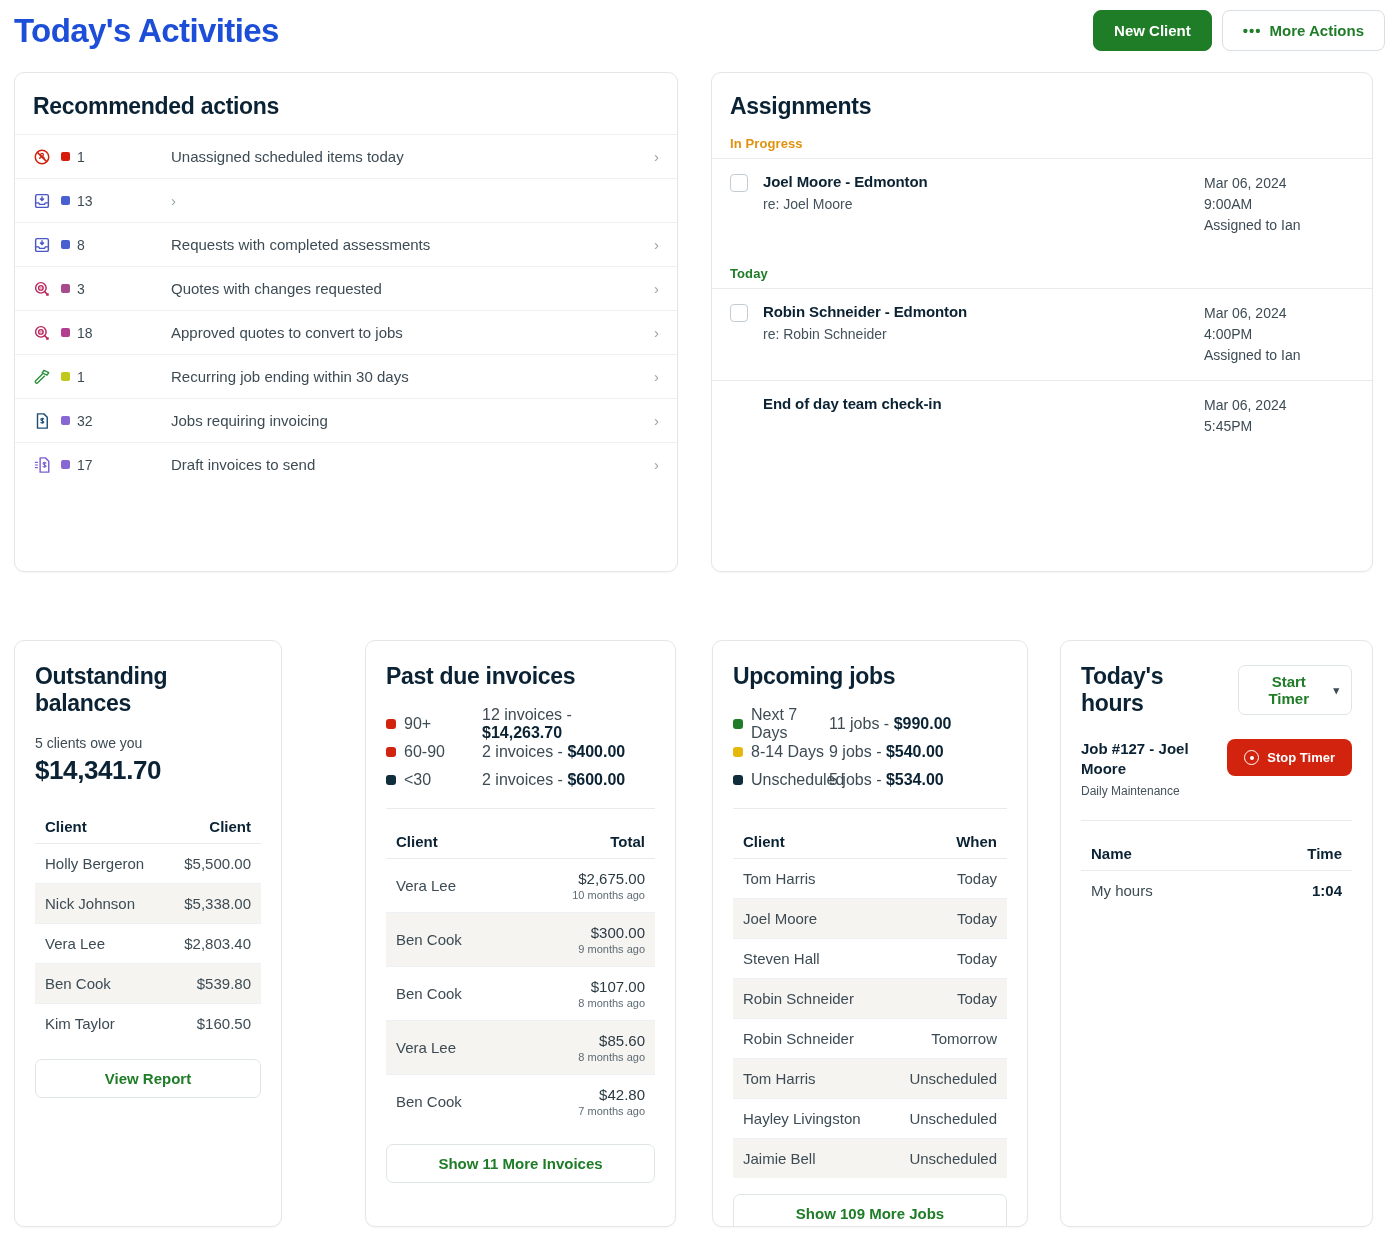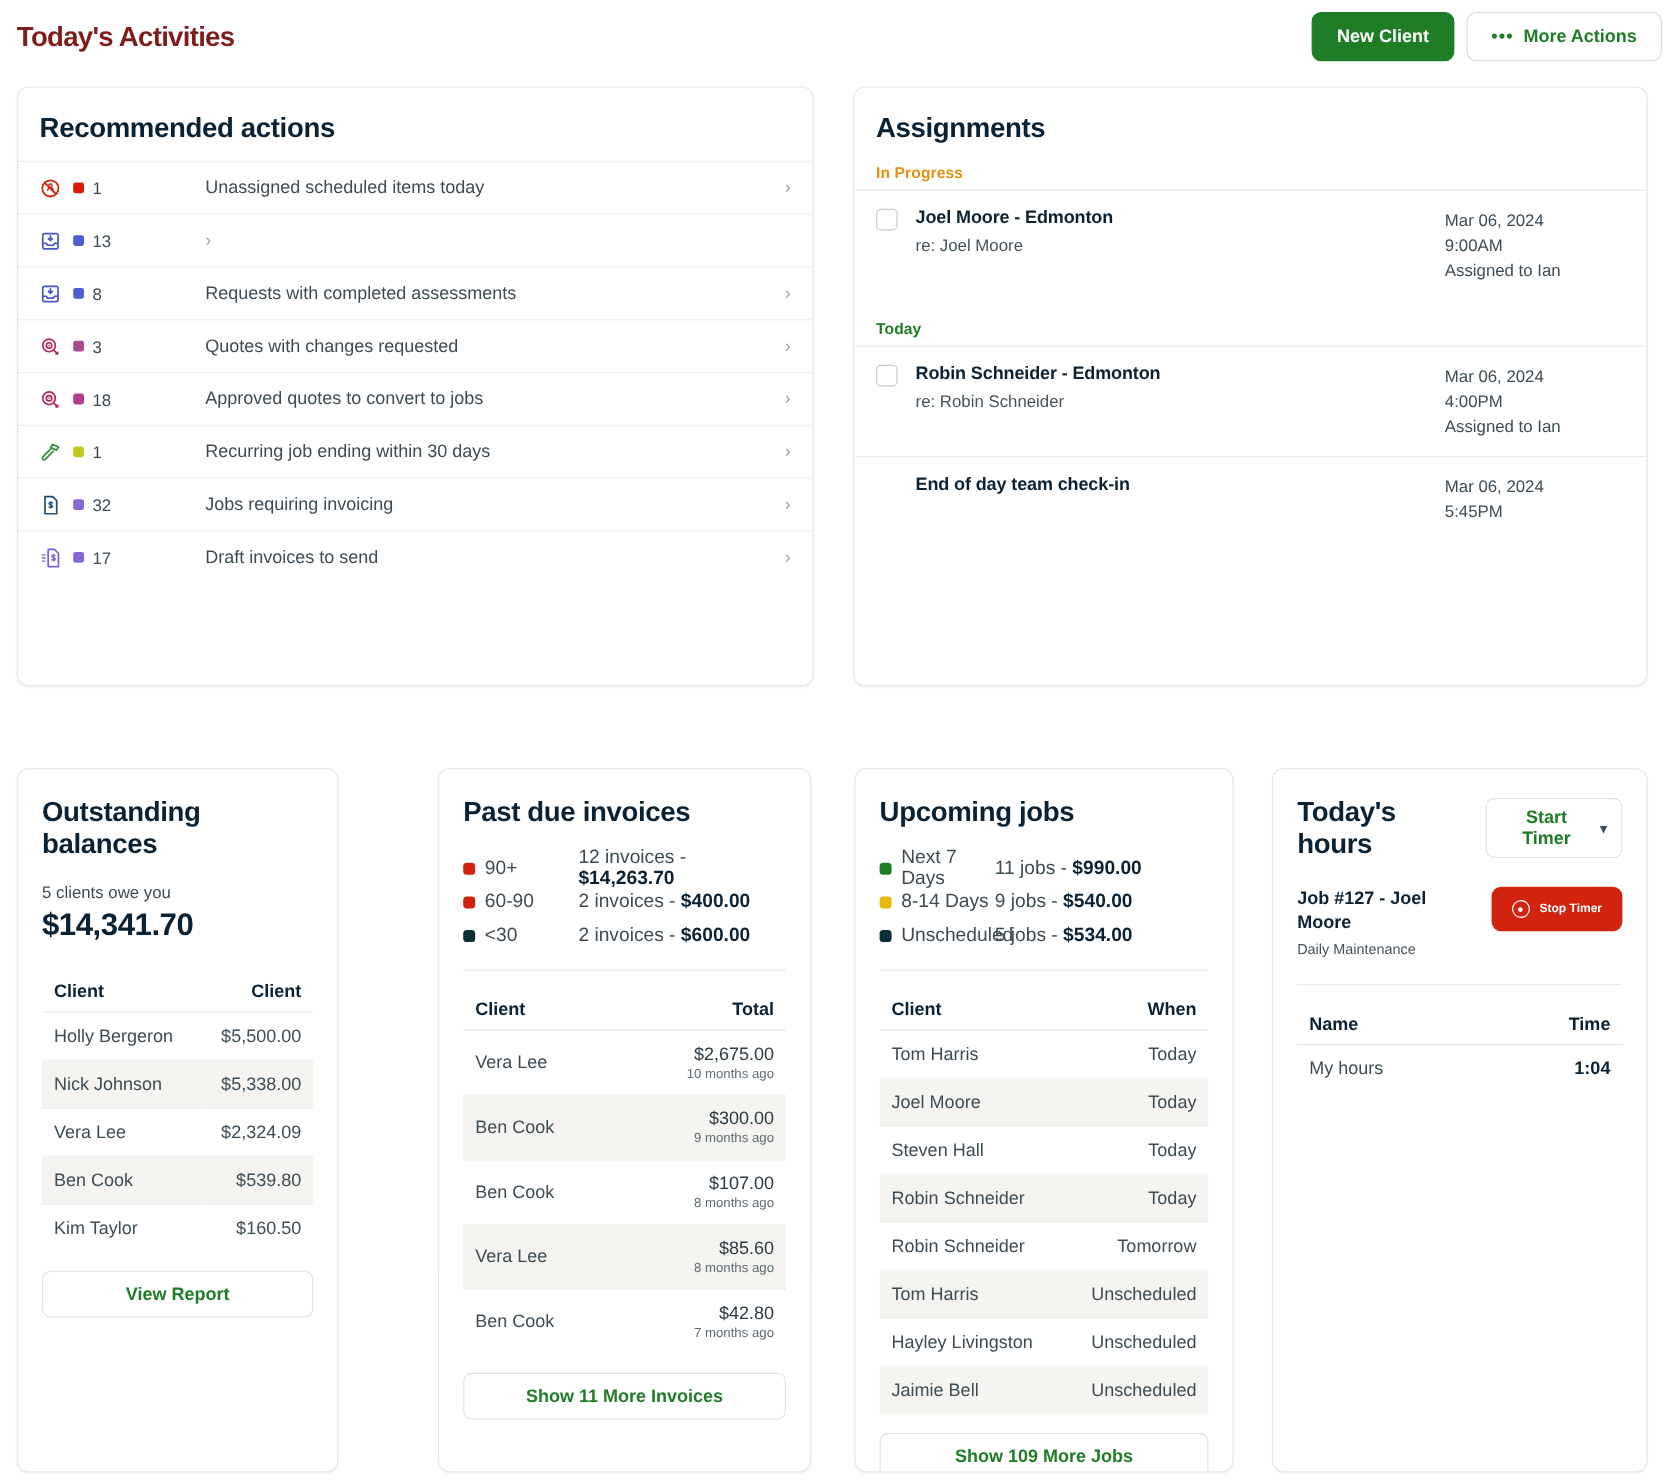--- a/index.html
+++ b/index.html
@@ -12,22 +12,22 @@
     -webkit-font-smoothing: antialiased;
   }
   .page { position: relative; width: 1387px; height: 1237px; overflow: hidden; }
 
   
   .header {
     position: absolute; left: 0; top: 0; width: 1387px; height: 60px;
     display: flex; align-items: center; justify-content: space-between;
   }
   .page-title {
-    font-size: 23px; font-weight: bold; letter-spacing: -0.6px;
-    color: #7f1d1d; margin-left: 14px; line-height: 1;
+    font-size: 33px; font-weight: bold; letter-spacing: -0.6px;
+    color: #1d4ed8; margin-left: 14px; line-height: 1;
   }
   .header-actions { display: flex; gap: 10px; margin-right: 2px; }
   .btn {
     display: inline-flex; align-items: center; gap: 8px;
     font-size: 15px; font-weight: bold; border-radius: 8px;
     padding: 11px 20px; cursor: pointer; white-space: nowrap;
     font-family: "Liberation Sans", sans-serif;
   }
   .btn-primary { background: #1f7c27; color: #ffffff; border: 1px solid #1f7c27; }
   .btn-secondary { background: #ffffff; color: #1f7c27; border: 1px solid #d8dee2; }
@@ -128,21 +128,21 @@
     border: 1px solid #dfe4e7; border-radius: 7px; background: #fff;
     padding: 7px 12px; font-size: 15px; font-weight: bold; color: #1f7c27; cursor: pointer;
   }
   .start-timer .cv { color: #3d4b54; font-size: 11px; }
   .timer-block { display: flex; align-items: flex-start; justify-content: space-between; padding: 22px 20px 0 20px; }
   .timer-job { font-size: 15px; font-weight: bold; color: #0a2233; max-width: 140px; line-height: 1.35; }
   .timer-desc { font-size: 12px; color: #45525b; margin-top: 4px; }
   .stop-timer {
     display: inline-flex; align-items: center; gap: 8px;
     background: #d2230f; color: #fff; border: none; border-radius: 8px;
-    padding: 11px 17px; font-size: 10px; font-weight: bold; cursor: pointer;
+    padding: 11px 17px; font-size: 13px; font-weight: bold; cursor: pointer;
     font-family: "Liberation Sans", sans-serif;
   }
   .stop-ico {
     width: 15px; height: 15px; border: 1.6px solid #fff; border-radius: 50%;
     display: inline-flex; align-items: center; justify-content: center;
   }
   .stop-ico i { width: 4px; height: 4px; background: #fff; border-radius: 50%; display: block; }
   .hours-sep { height: 1px; background: #e7ebed; margin: 22px 20px 0 20px; }
   .hours-tbl td { font-size: 15px; }
   .hours-tbl td.bold { font-weight: bold; color: #0a2233; }
@@ -349,21 +349,21 @@
             <tr>
               <td class="pad-l">Holly Bergeron</td>
               <td class="right pad-r">$5,500.00</td>
             </tr>
             <tr class="alt">
               <td class="pad-l">Nick Johnson</td>
               <td class="right pad-r">$5,338.00</td>
             </tr>
             <tr>
               <td class="pad-l">Vera Lee</td>
-              <td class="right pad-r">$2,324.09</td>
+              <td class="right pad-r">$2,803.40</td>
             </tr>
             <tr class="alt">
               <td class="pad-l">Ben Cook</td>
               <td class="right pad-r">$539.80</td>
             </tr>
             <tr>
               <td class="pad-l">Kim Taylor</td>
               <td class="right pad-r">$160.50</td>
             </tr>
           </tbody>

